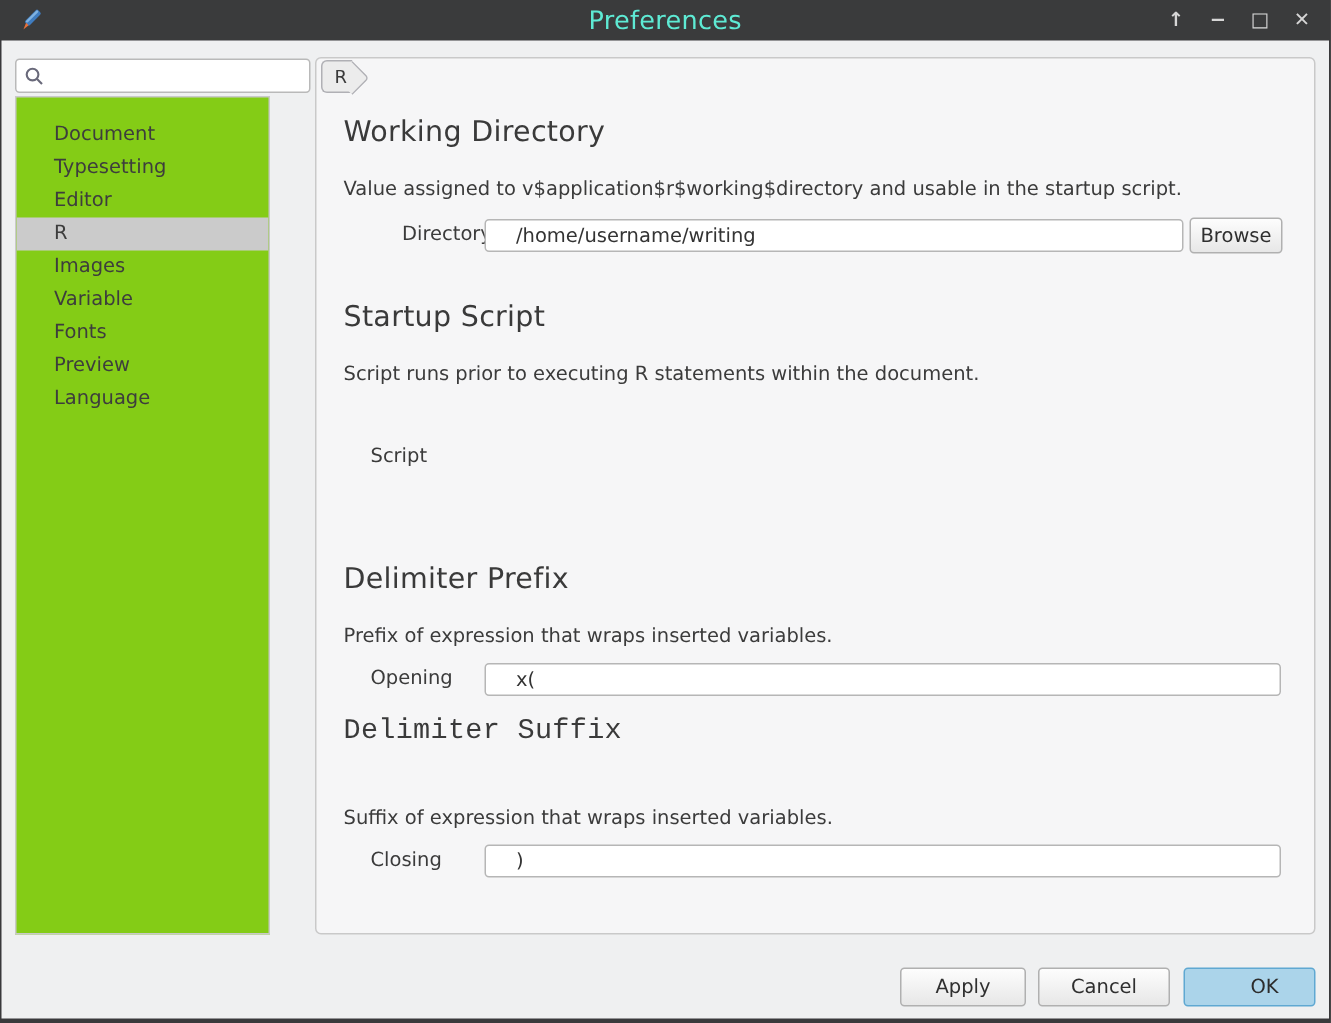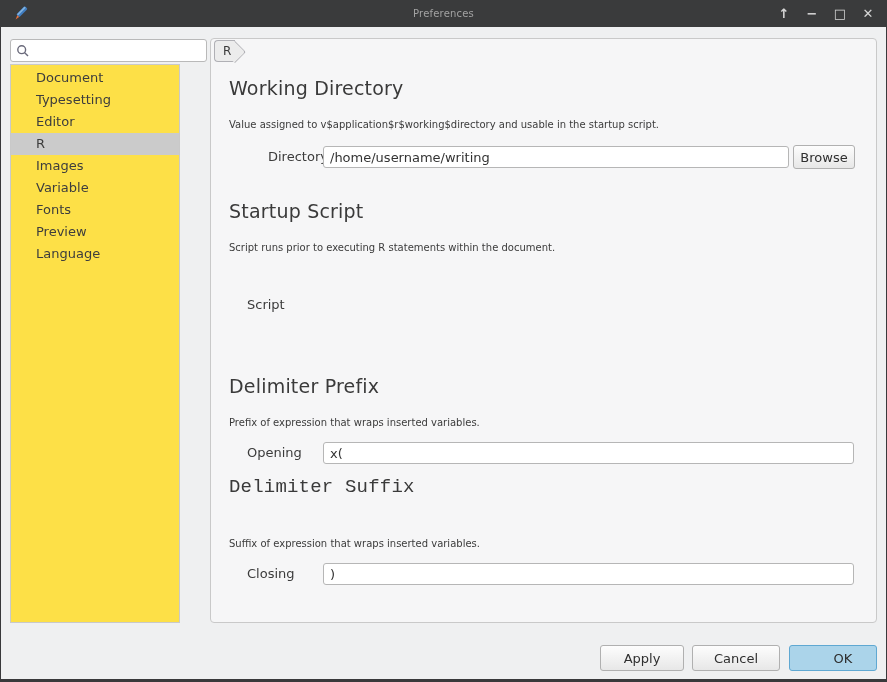--- a/index.html
+++ b/index.html
@@ -11,21 +11,21 @@
     background:#39393b; overflow:hidden;
     box-shadow:0 2px 10px rgba(0,0,0,.5);
   }
   
   .titlebar{
     position:absolute; top:0; left:0; right:0; height:27px;
     background:#3a3b3c; display:flex; align-items:center;
   }
   .titlebar .app-icon{ position:absolute; left:13px; top:5px; width:17px; height:17px; }
   .titlebar .title{
-    flex:1; text-align:center; color:#a3a3a3; font-size:10px; letter-spacing:.2px;
+    flex:1; text-align:center; color:#5eead4; font-size:17px; letter-spacing:.2px;
   }
   .win-controls{
     position:absolute; right:8px; top:0; height:27px;
     display:flex; align-items:center; gap:6px;
   }
   .win-btn{
     width:22px; height:22px; display:flex; align-items:center; justify-content:center;
     color:#d6d6d6; font-size:13px; cursor:default; font-weight:bold;
   }
   
@@ -39,21 +39,21 @@
     background:#fff; border:1px solid #b9b9b9; border-radius:3px;
   }
   .search-wrap svg{ position:absolute; left:5px; top:4px; }
   .search-input{
     position:absolute; left:24px; top:0; right:2px; height:21px;
     border:none; outline:none; background:transparent; font-size:13px; color:#333;
     font-family:inherit;
   }
   .nav-list{
     position:absolute; left:9px; top:37px; width:170px; height:559px;
-    background:#fde047; border:1px solid #c9c9c9; overflow:hidden; padding-top:2px;
+    background:#84cc16; border:1px solid #c9c9c9; overflow:hidden; padding-top:14px;
   }
   .nav-item{
     height:22px; line-height:22px; padding-left:25px;
     font-size:13px; color:#3d3d3d; cursor:default; white-space:nowrap;
   }
   .nav-item.selected{ background:#cbcbcb; }
   
   .main{
     position:absolute; left:209px; top:11px; width:667px; height:585px;
     background:#f6f6f7; border:1px solid #c9c9c9; border-radius:4px;
@@ -67,25 +67,25 @@
   .crumb::after{
     content:""; position:absolute; right:-8px; top:2.5px; width:15px; height:15px;
     background:#ececec; border-top:1px solid #b0b0b5; border-right:1px solid #b0b0b5;
     transform:rotate(45deg); border-radius:0 3px 0 0;
   }
   .crumb span{ position:relative; z-index:1; }
   .h1{
     position:absolute; left:18px; font-size:19px; font-weight:400; color:#3a3a3a;
     letter-spacing:.2px;
   }
-  .desc{ position:absolute; left:18px; font-size:10px; color:#3b3b3b; }
+  .desc{ position:absolute; left:18px; font-size:13px; color:#3b3b3b; }
   .flabel{ position:absolute; left:36px; font-size:13px; color:#3b3b3b; }
   .tinput{
     position:absolute; height:22px; background:#fff; border:1px solid #b6b6b6;
-    border-radius:3px; font-size:13px; color:#333; padding:0 6px; outline:none;
+    border-radius:3px; font-size:13px; color:#333; padding:0 20px; outline:none;
     font-family:inherit;
   }
   .btn{
     position:absolute; height:24px;
     background:linear-gradient(#fdfdfd,#e7e7e7); border:1px solid #b0b0b0;
     border-radius:3px; font-size:13px; color:#2f2f2f; font-family:inherit; cursor:default;
   }
   
   .script-box{
     position:absolute; left:112px; top:226px; width:531px; height:79px;

